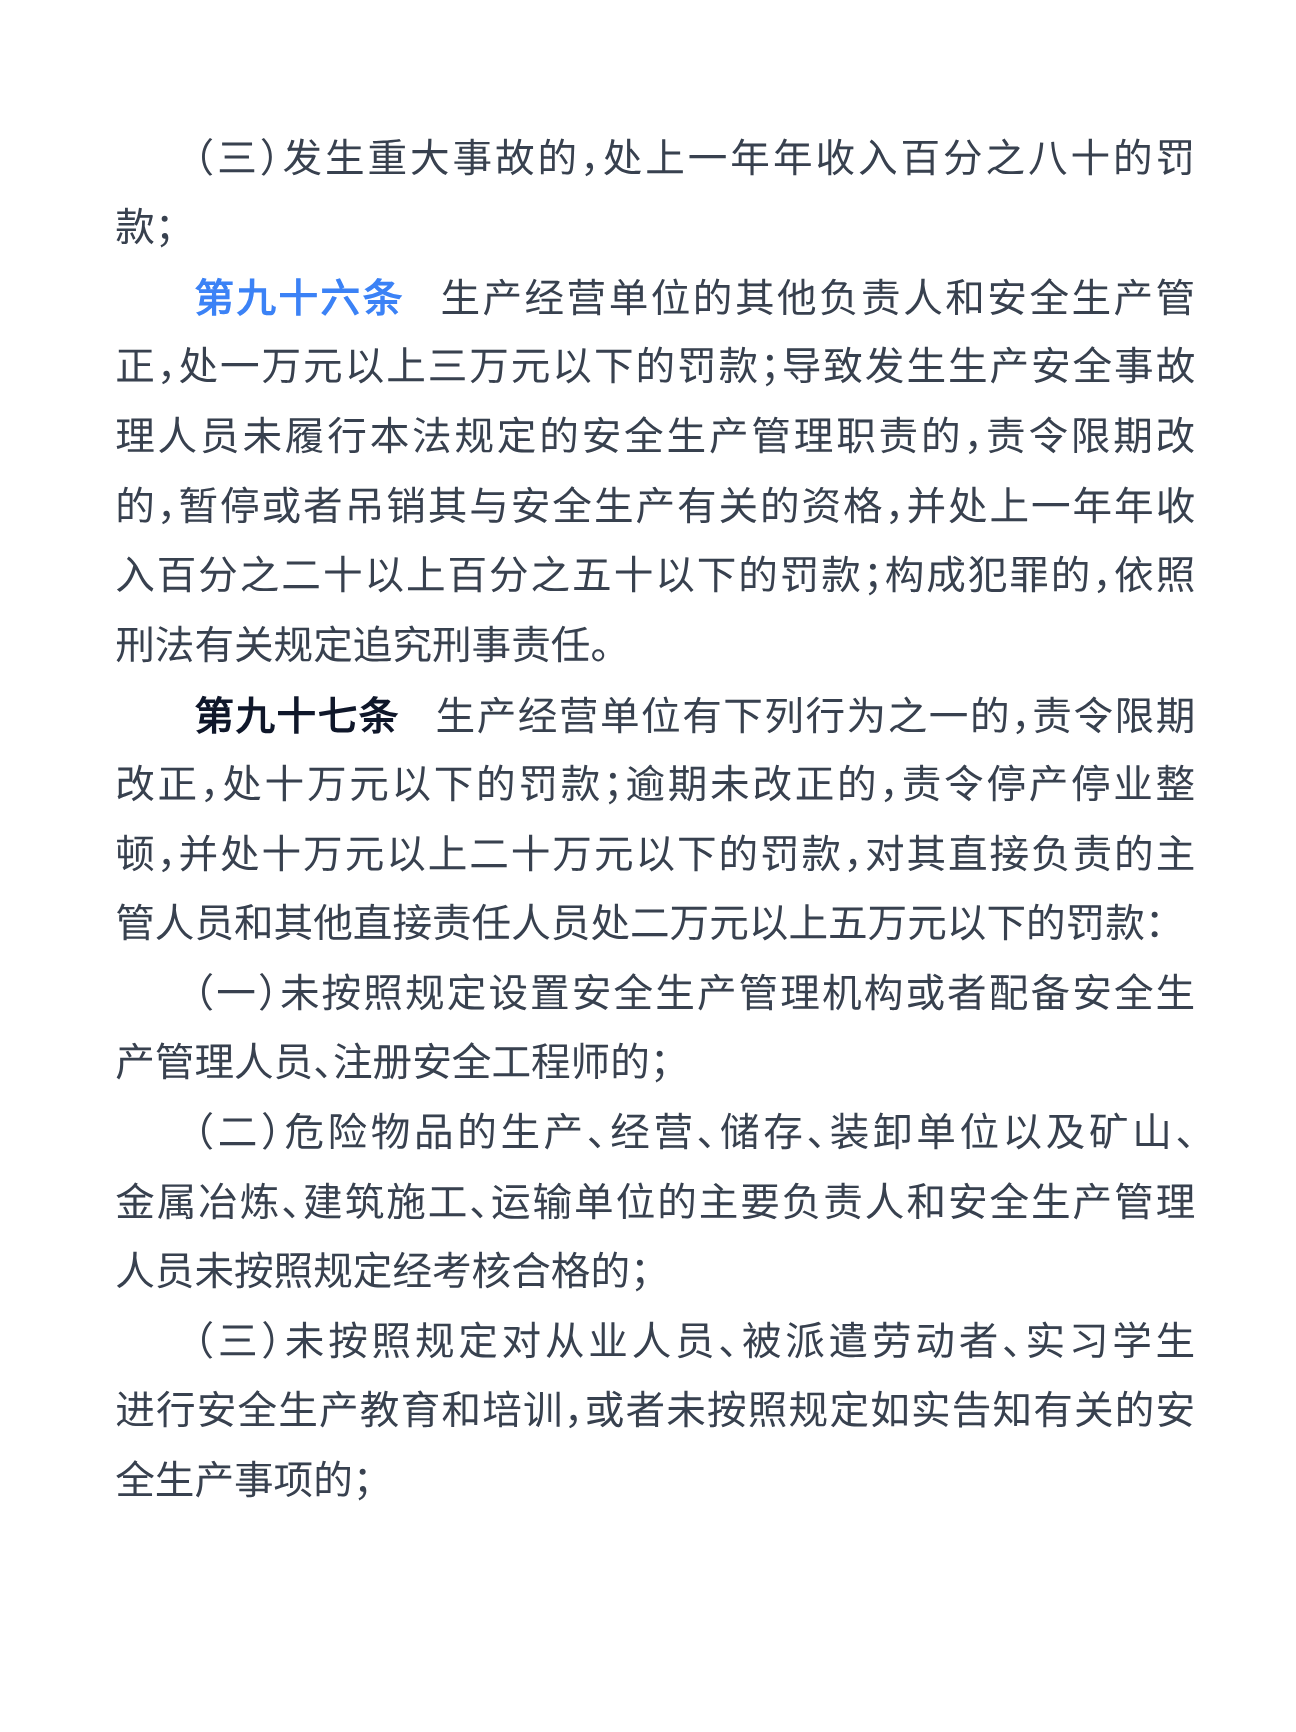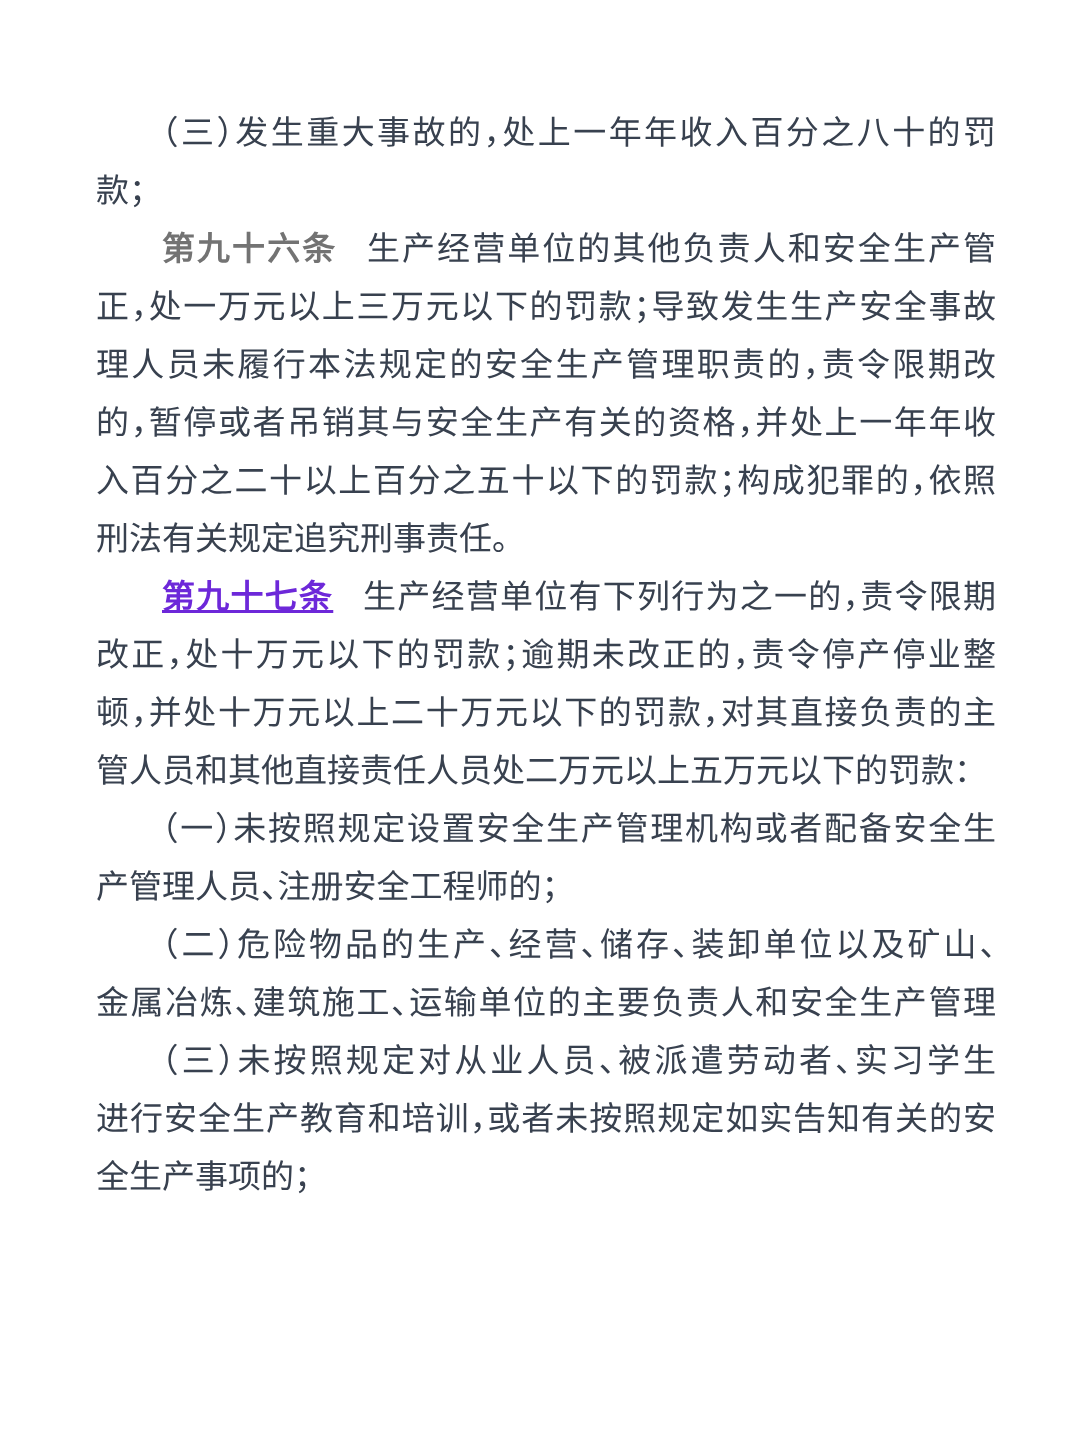--- a/index.html
+++ b/index.html
@@ -48,40 +48,41 @@
 </head>
 <body>
 
 <div class="page">
   <div class="doc" id="doc" style="color: rgb(56, 65, 79);">
       <div class="para">
         <div class="line first"><span class="tl">（</span>三<span class="tr">）</span>发生重大事故的<span class="tr">，</span>处上一年年收入百分之八十的罚</div>
         <div class="line final">款<span class="tr">；</span></div>
       </div>
       <div class="para">
-        <div class="line first"><span class="art-no" style="color: #737373;">第九十六条</span>生产经营单位的其他负责人和安全生产管</div>
+        <div class="line first"><span class="art-no" style="color: #3b82f6;">第九十六条</span>生产经营单位的其他负责人和安全生产管</div>
         <div class="line">正<span class="tr">，</span>处一万元以上三万元以下的罚款<span class="tr">；</span>导致发生生产安全事故</div>
         <div class="line">理人员未履行本法规定的安全生产管理职责的<span class="tr">，</span>责令限期改</div>
         <div class="line">的<span class="tr">，</span>暂停或者吊销其与安全生产有关的资格<span class="tr">，</span>并处上一年年收</div>
         <div class="line">入百分之二十以上百分之五十以下的罚款<span class="tr">；</span>构成犯罪的<span class="tr">，</span>依照</div>
         <div class="line final">刑法有关规定追究刑事责任<span class="tr">。</span></div>
       </div>
       <div class="para">
-        <div class="line first"><span class="art-no" style="color: #6d28d9; text-decoration: underline;">第九十七条</span>生产经营单位有下列行为之一的<span class="tr">，</span>责令限期</div>
+        <div class="line first"><span class="art-no" style="color: #0f172a;">第九十七条</span>生产经营单位有下列行为之一的<span class="tr">，</span>责令限期</div>
         <div class="line">改正<span class="tr">，</span>处十万元以下的罚款<span class="tr">；</span>逾期未改正的<span class="tr">，</span>责令停产停业整</div>
         <div class="line">顿<span class="tr">，</span>并处十万元以上二十万元以下的罚款<span class="tr">，</span>对其直接负责的主</div>
         <div class="line final">管人员和其他直接责任人员处二万元以上五万元以下的罚款<span class="tr">：</span></div>
       </div>
       <div class="para">
         <div class="line first"><span class="tl">（</span>一<span class="tr">）</span>未按照规定设置安全生产管理机构或者配备安全生</div>
         <div class="line final">产管理人员<span class="tr">、</span>注册安全工程师的<span class="tr">；</span></div>
       </div>
       <div class="para">
         <div class="line first"><span class="tl">（</span>二<span class="tr">）</span>危险物品的生产<span class="tr">、</span>经营<span class="tr">、</span>储存<span class="tr">、</span>装卸单位以及矿山<span class="tr">、</span></div>
         <div class="line">金属冶炼<span class="tr">、</span>建筑施工<span class="tr">、</span>运输单位的主要负责人和安全生产管理</div>
+        <div class="line final">人员未按照规定经考核合格的<span class="tr">；</span></div>
       </div>
       <div class="para">
         <div class="line first"><span class="tl">（</span>三<span class="tr">）</span>未按照规定对从业人员<span class="tr">、</span>被派遣劳动者<span class="tr">、</span>实习学生</div>
         <div class="line">进行安全生产教育和培训<span class="tr">，</span>或者未按照规定如实告知有关的安</div>
         <div class="line final">全生产事项的<span class="tr">；</span></div>
       </div>
     </div>
 </div>
 
 </body></html>

